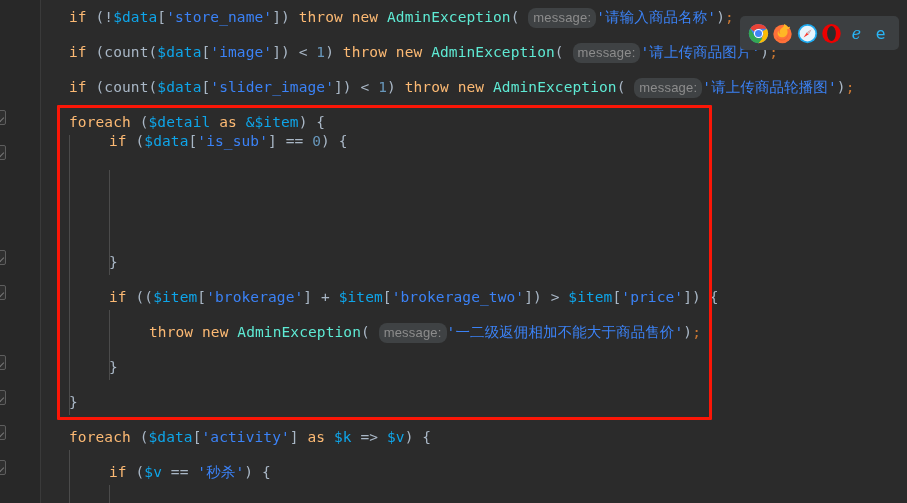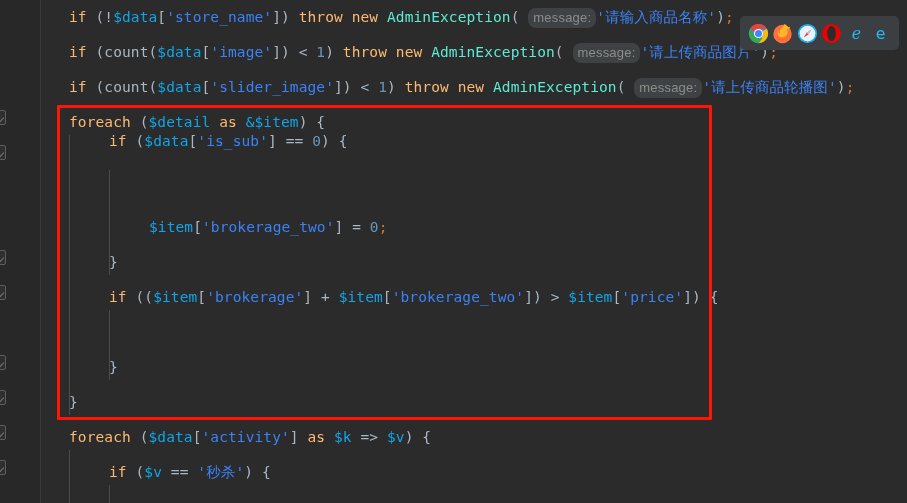--- a/index.html
+++ b/index.html
@@ -154,26 +154,26 @@
 
     <div class="line" style="top:35px; left:28px;"><span class="kw">if</span><span class="punc"> (</span><span class="fn">count</span><span class="punc">(</span><span class="var">$data</span><span class="punc">[</span><span class="str">'<span>image</span>'</span><span class="punc">]) &lt; </span><span class="num">1</span><span class="punc">) </span><span class="kw">throw</span><span class="punc"> </span><span class="kw">new</span><span class="punc"> </span><span class="cls">AdminException</span><span class="punc">( </span><span class="hint">message:</span><span class="str">'<span>请上传商品图片</span>'</span><span class="punc">)</span><span class="semi">;</span></div>
 
     <div class="line" style="top:70px; left:28px;"><span class="kw">if</span><span class="punc"> (</span><span class="fn">count</span><span class="punc">(</span><span class="var">$data</span><span class="punc">[</span><span class="str">'<span>slider_image</span>'</span><span class="punc">]) &lt; </span><span class="num">1</span><span class="punc">) </span><span class="kw">throw</span><span class="punc"> </span><span class="kw">new</span><span class="punc"> </span><span class="cls">AdminException</span><span class="punc">( </span><span class="hint">message:</span><span class="str">'<span>请上传商品轮播图</span>'</span><span class="punc">)</span><span class="semi">;</span></div>
 
     <div class="line" style="top:105px; left:28px;"><span class="kw">foreach</span><span class="punc"> (</span><span class="var">$detail</span><span class="punc"> </span><span class="kw">as</span><span class="punc"> </span><span class="var">&amp;$item</span><span class="punc">) {</span></div>
 
     <div class="line" style="top:124px; left:68px;"><span class="kw">if</span><span class="punc"> (</span><span class="var">$data</span><span class="punc">[</span><span class="str">'<span>is_sub</span>'</span><span class="punc">] == </span><span class="num">0</span><span class="punc">) {</span></div>
 
 
-    <div class="line" style="top:210px; left:108px;"><span class="var">$item</span><span class="punc">[</span><span class="str">'<span>brokerage_two</span>'</span><span class="punc">] = </span><span class="num">0</span><span class="semi">;</span></div>
 
     <div class="line" style="top:245px; left:68px;"><span class="punc">}</span></div>
 
     <div class="line" style="top:280px; left:68px;"><span class="kw">if</span><span class="punc"> ((</span><span class="var">$item</span><span class="punc">[</span><span class="str">'<span>brokerage</span>'</span><span class="punc">] + </span><span class="var">$item</span><span class="punc">[</span><span class="str">'<span>brokerage_two</span>'</span><span class="punc">]) &gt; </span><span class="var">$item</span><span class="punc">[</span><span class="str">'<span>price</span>'</span><span class="punc">]) {</span></div>
 
+    <div class="line" style="top:315px; left:108px;"><span class="kw">throw</span><span class="punc"> </span><span class="kw">new</span><span class="punc"> </span><span class="cls">AdminException</span><span class="punc">( </span><span class="hint">message:</span><span class="str">'<span>一二级返佣相加不能大于商品售价</span>'</span><span class="punc">)</span><span class="semi">;</span></div>
 
     <div class="line" style="top:350px; left:68px;"><span class="punc">}</span></div>
 
     <div class="line" style="top:385px; left:28px;"><span class="punc">}</span></div>
 
     <div class="line" style="top:420px; left:28px;"><span class="kw">foreach</span><span class="punc"> (</span><span class="var">$data</span><span class="punc">[</span><span class="str">'<span>activity</span>'</span><span class="punc">] </span><span class="kw">as</span><span class="punc"> </span><span class="var">$k</span><span class="punc"> =&gt; </span><span class="var">$v</span><span class="punc">) {</span></div>
 
     <div class="line" style="top:455px; left:68px;"><span class="kw">if</span><span class="punc"> (</span><span class="var">$v</span><span class="punc"> == </span><span class="str">'<span>秒杀</span>'</span><span class="punc">) {</span></div>
 
   </div>

